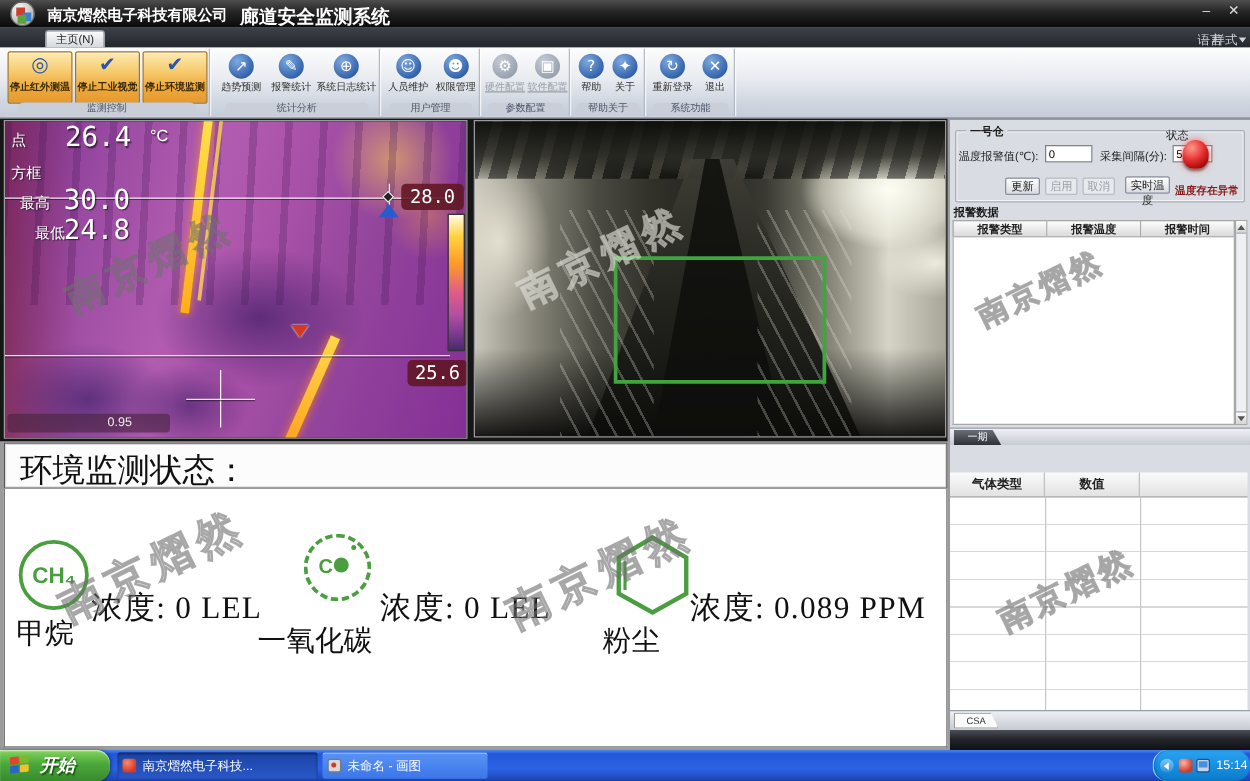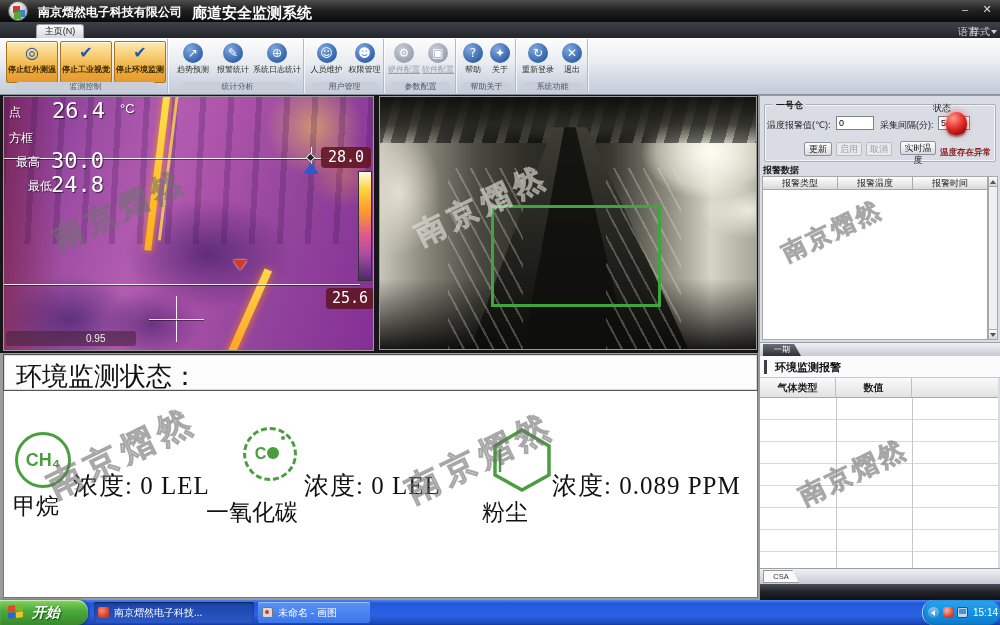--- a/index.html
+++ b/index.html
@@ -204,21 +204,21 @@
   .start-txt { position:absolute; left:32px; top:4px; color:#fff; font-size:14px; font-weight:bold;
     font-style:italic; text-shadow:1px 1px 1px #14530e; }
   .xp-flag { position:absolute; left:8px; top:5px; width:16px; height:15px; transform:skewY(-6deg); }
   .xp-flag i { position:absolute; width:7px; height:6px; border-radius:1px; }
   .xf1{left:0;top:0;background:#e4432c;} .xf2{left:8px;top:0;background:#7db72f;}
   .xf3{left:0;top:7px;background:#2a66c8;} .xf4{left:8px;top:7px;background:#ecc32a;}
   .task { position:absolute; top:2px; height:21px; border-radius:2px; color:#fff; font-size:10px; }
   .task .tlbl { position:absolute; left:20px; top:4px; white-space:nowrap; overflow:hidden; }
   .task1 { left:94px; width:160px; background:linear-gradient(to bottom,#1a43a4,#2a58c8);
     box-shadow:inset 0 1px 2px rgba(0,0,0,.5); }
-  .task2 { left:258px; width:112px; background:linear-gradient(to bottom,#5a93f4,#3b76ea);
+  .task2 { left:258px; width:132px; background:linear-gradient(to bottom,#5a93f4,#3b76ea);
     box-shadow:inset 0 1px 0 rgba(255,255,255,.4);padding-left:24px; }
   .task-icon { position:absolute; left:4px; top:5px; width:11px; height:11px; border-radius:2px; }
   .app-task-icon { background:radial-gradient(circle at 35% 30%,#ff8a6a,#d03a2a 70%); }
   .paint-task-icon { background:#d8d8d8; border:1px solid #777; }
   .paint-task-icon i { position:absolute; left:2px; top:2px; width:4px; height:4px; border-radius:50%;
     background:#d03a2a; }
   .tray { position:absolute; left:922px; top:0; width:78px; height:25px;
     background:linear-gradient(to bottom,#2da3f0 0%,#1590e4 50%,#0d7ac8 100%);
     border-left:1px solid rgba(255,255,255,.65); box-shadow:inset 1px 0 2px rgba(0,0,0,.25);border-radius:12px; }
   .tray-chevron { position:absolute; left:5px; top:7px; width:11px; height:11px; border-radius:50%;
@@ -393,43 +393,39 @@
     <span class="status-lab" style="left:173px;top:6px;">状态</span>
     <div class="lamp" style="left:186px;top:16px;"></div>
     <span class="status-txt" style="left:180px;top:51px;">温度存在异常</span>
     <button class="sbtn" style="left:44px;top:46px;width:28px;">更新</button>
     <button class="sbtn disabled" style="left:76px;top:46px;width:26px;">启用</button>
     <button class="sbtn disabled" style="left:106px;top:46px;width:26px;">取消</button>
     <button class="sbtn" style="left:140px;top:45px;width:36px;">实时温度</button>
 
     <span class="sec-label" style="left:3px;top:68px;">报警数据</span>
 
-    <div class="lv-header" style="left:2px;top:80px;">
+    <div class="lv-header" style="left:2px;top:80px;font-weight:bold;">
       <div class="lv-h-cell" style="width:76px;">报警类型</div>
       <div class="lv-h-cell" style="width:75px;">报警温度</div>
       <div class="lv-h-cell" style="width:75px;">报警时间</div>
     </div>
     <div class="lv-body" style="left:2px;top:94px;width:226px;height:150px;"></div>
     <div class="vscroll" style="left:228px;top:80px;height:164px;">
       <div class="varrow up" style="top:0;">
           <i></i>
         </div>
       <div class="varrow down" style="bottom:0;border-top:1px solid #a8a8a8;border-bottom:none;">
           <i></i>
         </div>
     </div>
 
     <div class="tabstrip" style="top:246px;height:14px;">
       <div class="dtab">一期</div>
     </div>
 
-    <div class="env-titlebar" style="top:260px;">
-      <div class="env-accent"></div>
-      <span class="env-title">环境监测报警</span>
-    </div>
 
     <div class="t2-header" style="top:282px;">
       <div class="t2-h-cell" style="width:76px;">气体类型</div>
       <div class="t2-h-cell" style="width:76px;">数值</div>
       <div class="t2-h-cell" style="width:86px;border-right:none;margin-top:37px;">时间</div>
     </div>
     <div class="t2-body" style="top:302px;">
       <div class="t2-col" style="left:76px;"></div>
       <div class="t2-col" style="left:152px;"></div>
     </div>

